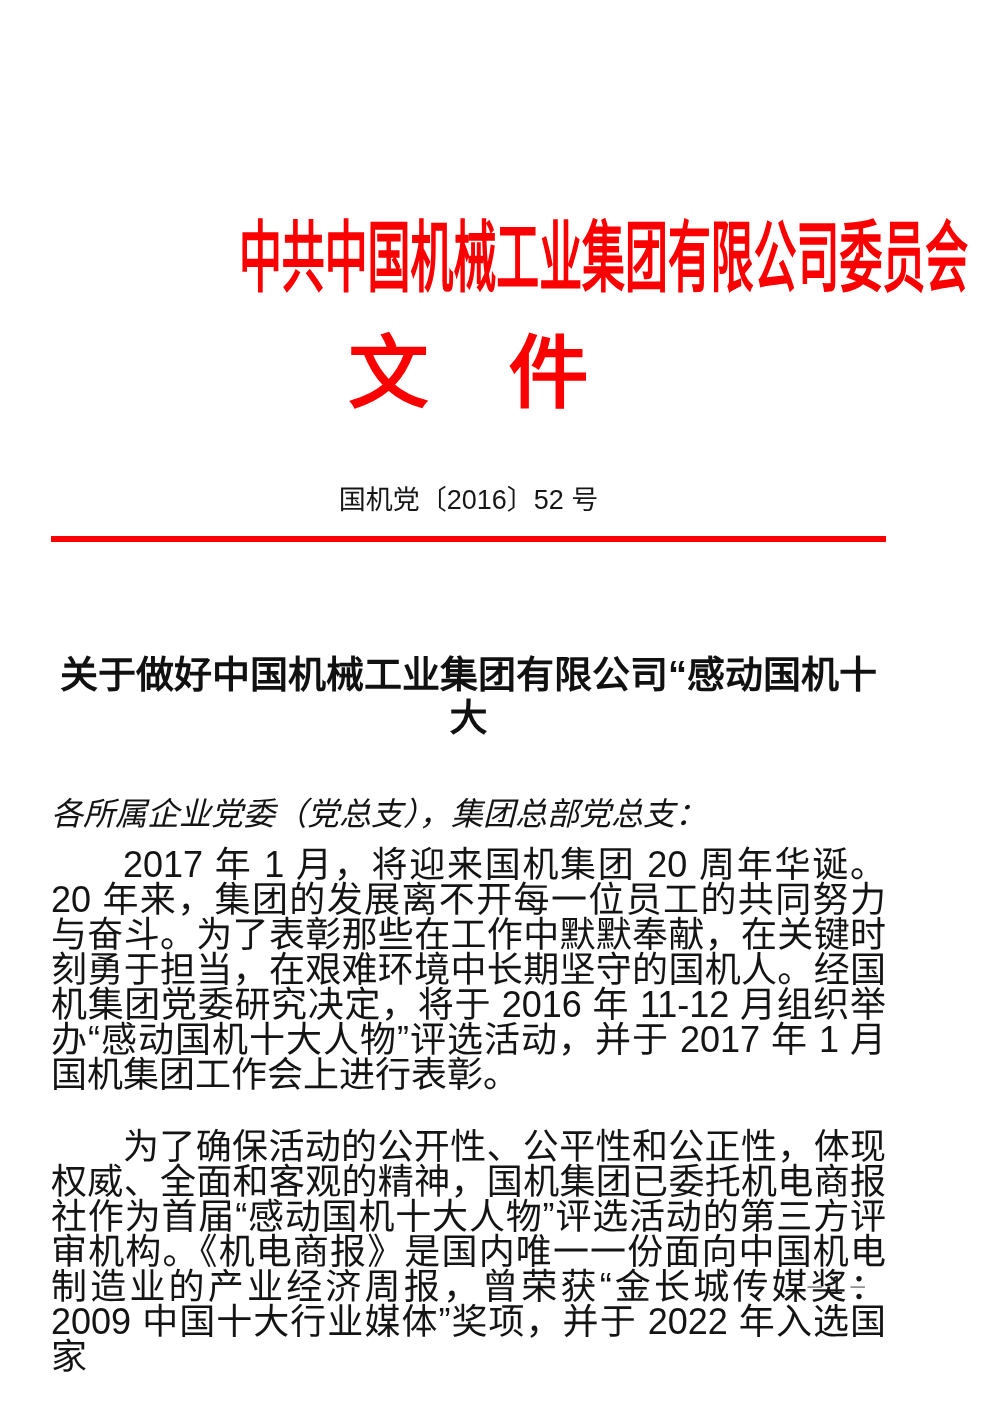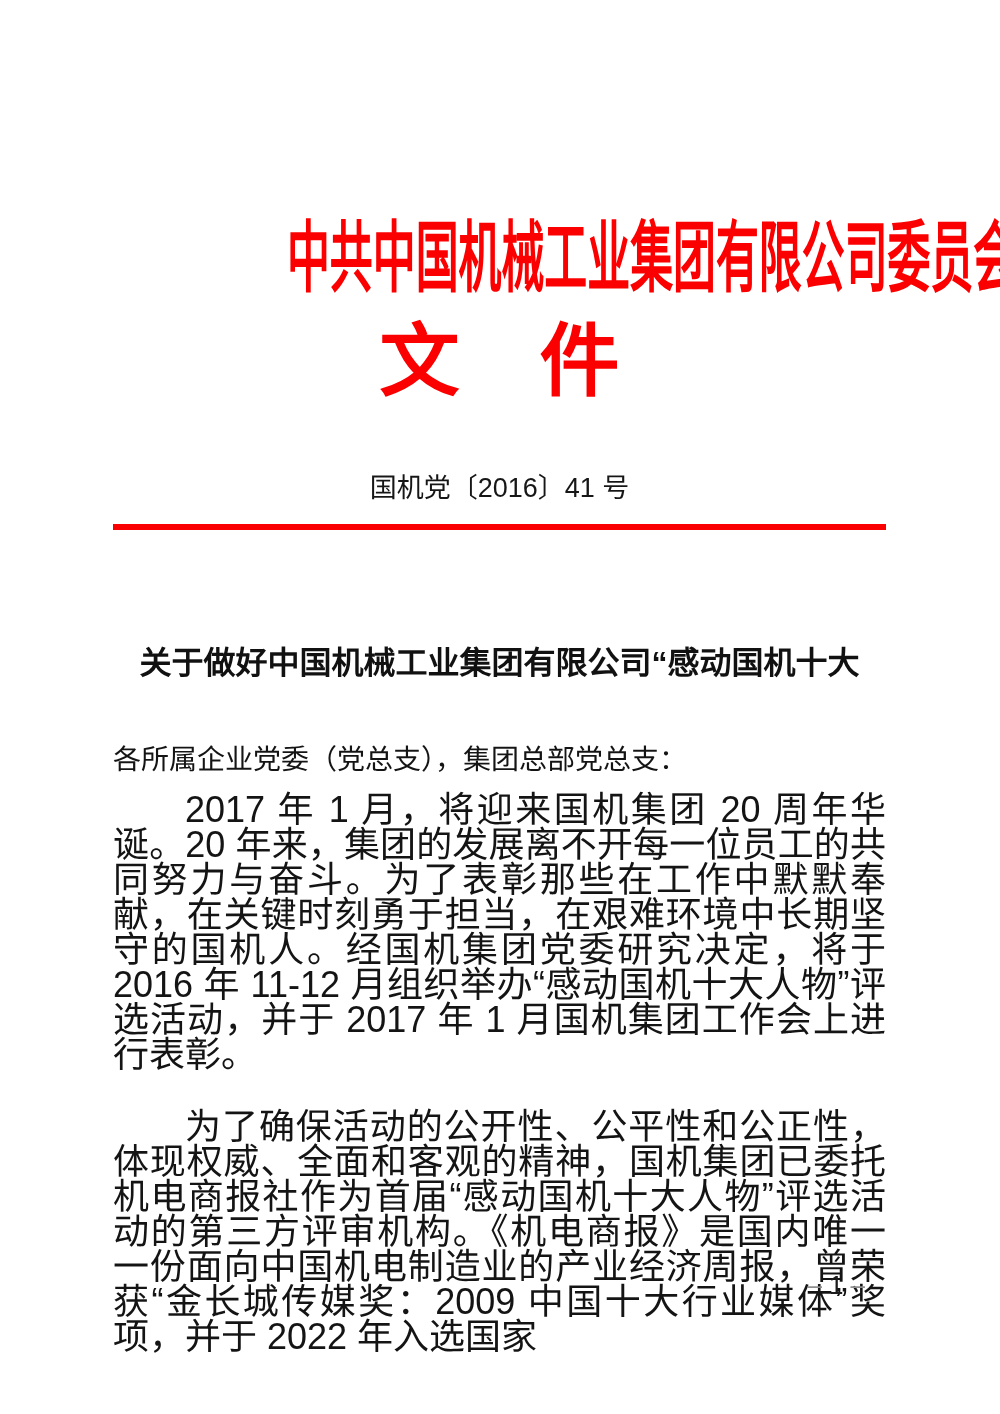--- a/index.html
+++ b/index.html
@@ -7,21 +7,21 @@
     padding: 0;
     background: #ffffff;
   }
   .page {
     position: relative;
     width: 1000px;
     height: 1414px;
     margin: 0 auto;
     background: var(--page-bg, #ffffff);
     box-sizing: border-box;
-    padding: 220px 114px 0 113px;
+    padding: 220px 114px 0 51px;
     overflow: hidden;
     color: var(--ink, #141414);
     font-family: "Liberation Sans", sans-serif;
   }
 
   
   .org-title {
     color: var(--accent, #fb0000);
     font-family: "Liberation Serif", serif;
     font-weight: bold;
@@ -32,52 +32,53 @@
     transform: scaleX(0.55);
     transform-origin: 50% 50%;
   }
   .doc-word {
     color: var(--accent, #fb0000);
     font-family: "Liberation Serif", serif;
     font-weight: bold;
     font-size: 80px;
     line-height: 1.0;
     text-align: center;
-    margin-top: 24px;
+    margin-top: 36px;
   }
   .doc-number {
     margin-top: 72px;
     text-align: center;
     font-size: 27px;
     line-height: 29px;
     color: #161616;
   }
   .red-rule {
     height: 6px;
     background: var(--accent, #fb0000);
     margin-top: 21px;
   }
 
   
   .doc-title {
     margin: 112px 0 0 0;
-    font-size: 32px;
+    font-size: 38px;
     font-weight: bold;
     line-height: 43px;
     text-align: center;
     color: #111111;
   }
   .doc-title .title-line { display: block; }
 
   
   .salutation {
     margin: 57px 0 0 0;
-    font-size: 28px;
+    font-size: 32px;
     line-height: 35px;
     color: #141414;
+    font-style: italic;
   }
   .para {
     margin: 15px 0 0 0;
     font-size: 36px;
     line-height: 35px;
     text-align: justify;
     text-indent: 2em;
     color: #141414;
   }
   .para + .para {
@@ -104,21 +105,21 @@
 </style>
 </head>
 <body>
 
 <div class="page">
 
   <div class="org-title">中共中国机械工业集团有限公司委员会</div>
 
   <div class="doc-word">文　件</div>
 
-  <div class="doc-number">国机党〔2016〕41 号</div>
+  <div class="doc-number">国机党〔2016〕52 号</div>
 
   <div class="red-rule"></div>
 
   <h1 class="doc-title">
     <span class="title-line">关于做好中国机械工业集团有限公司“感动国机十大</span>
   </h1>
 
   <p class="salutation">各所属企业党委（党总支），集团总部党总支：</p>
 
   <p class="para">2017 年 1 月，将迎来国机集团 20 周年华诞。20 年来，集团的发展离不开每一位员工的共同努力与奋斗。为了表彰那些在工作中默默奉献，在关键时刻勇于担当，在艰难环境中长期坚守的国机人。经国机集团党委研究决定，将于 2016 年 11-12 月组织举办“感动国机十大人物”评选活动，并于 2017 年 1 月国机集团工作会上进行表彰。</p>

